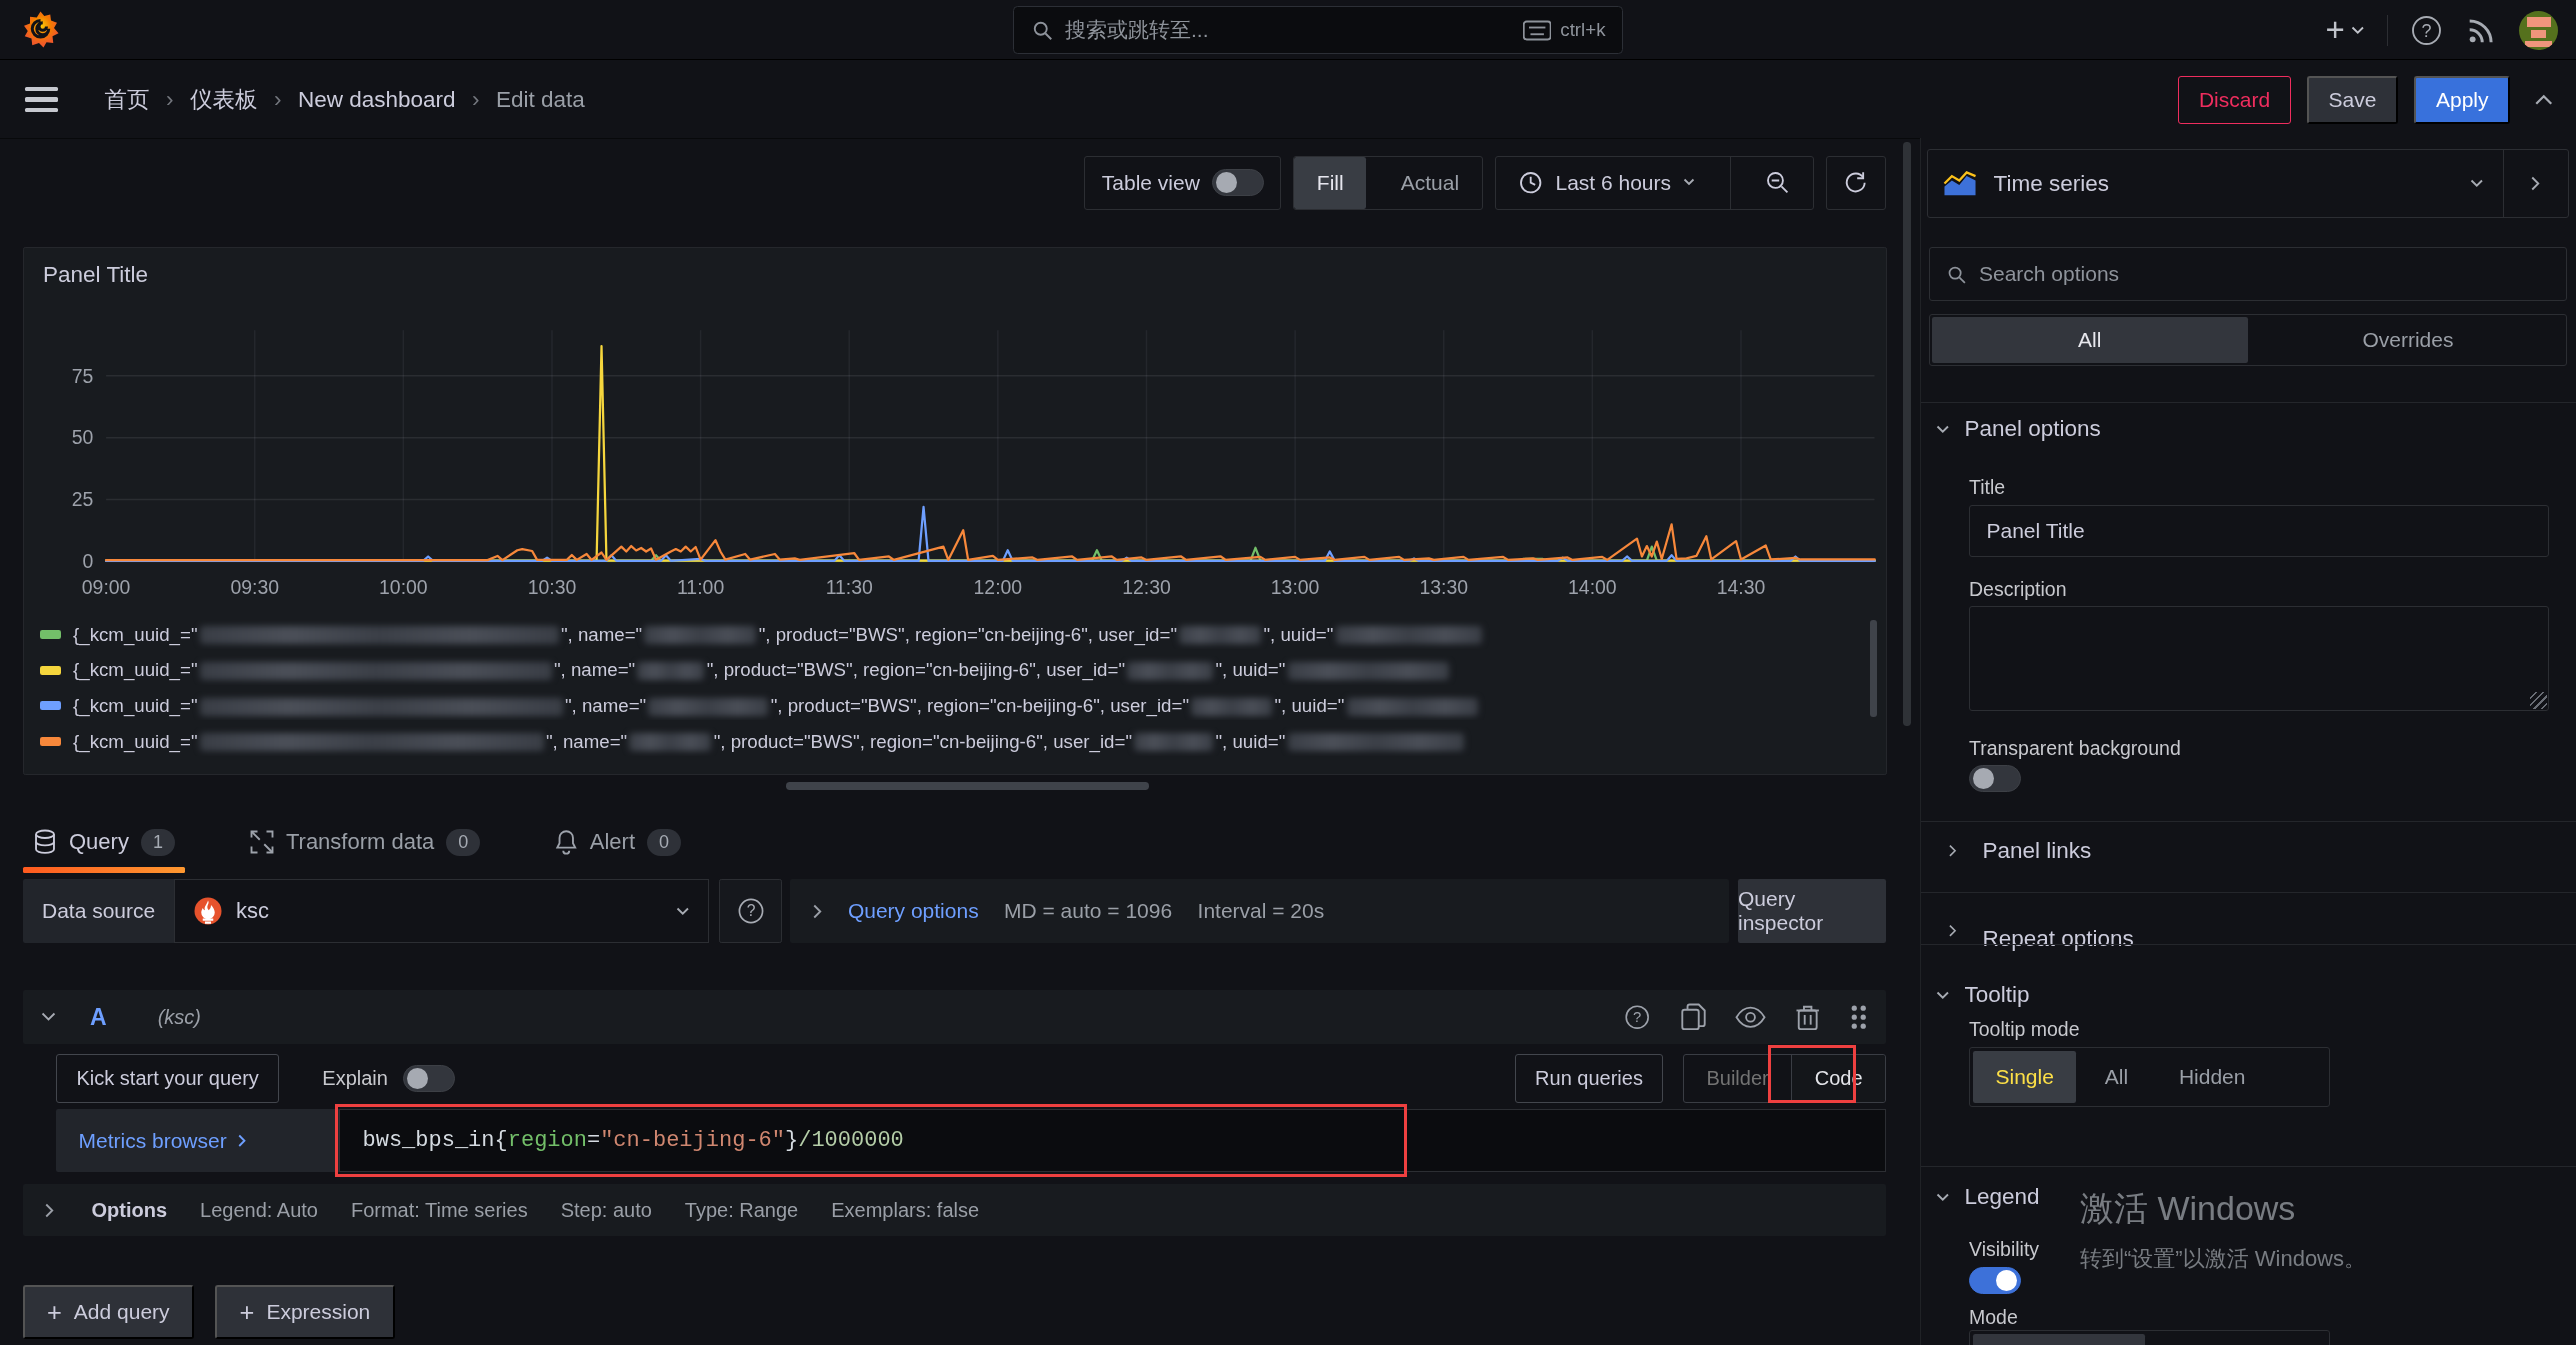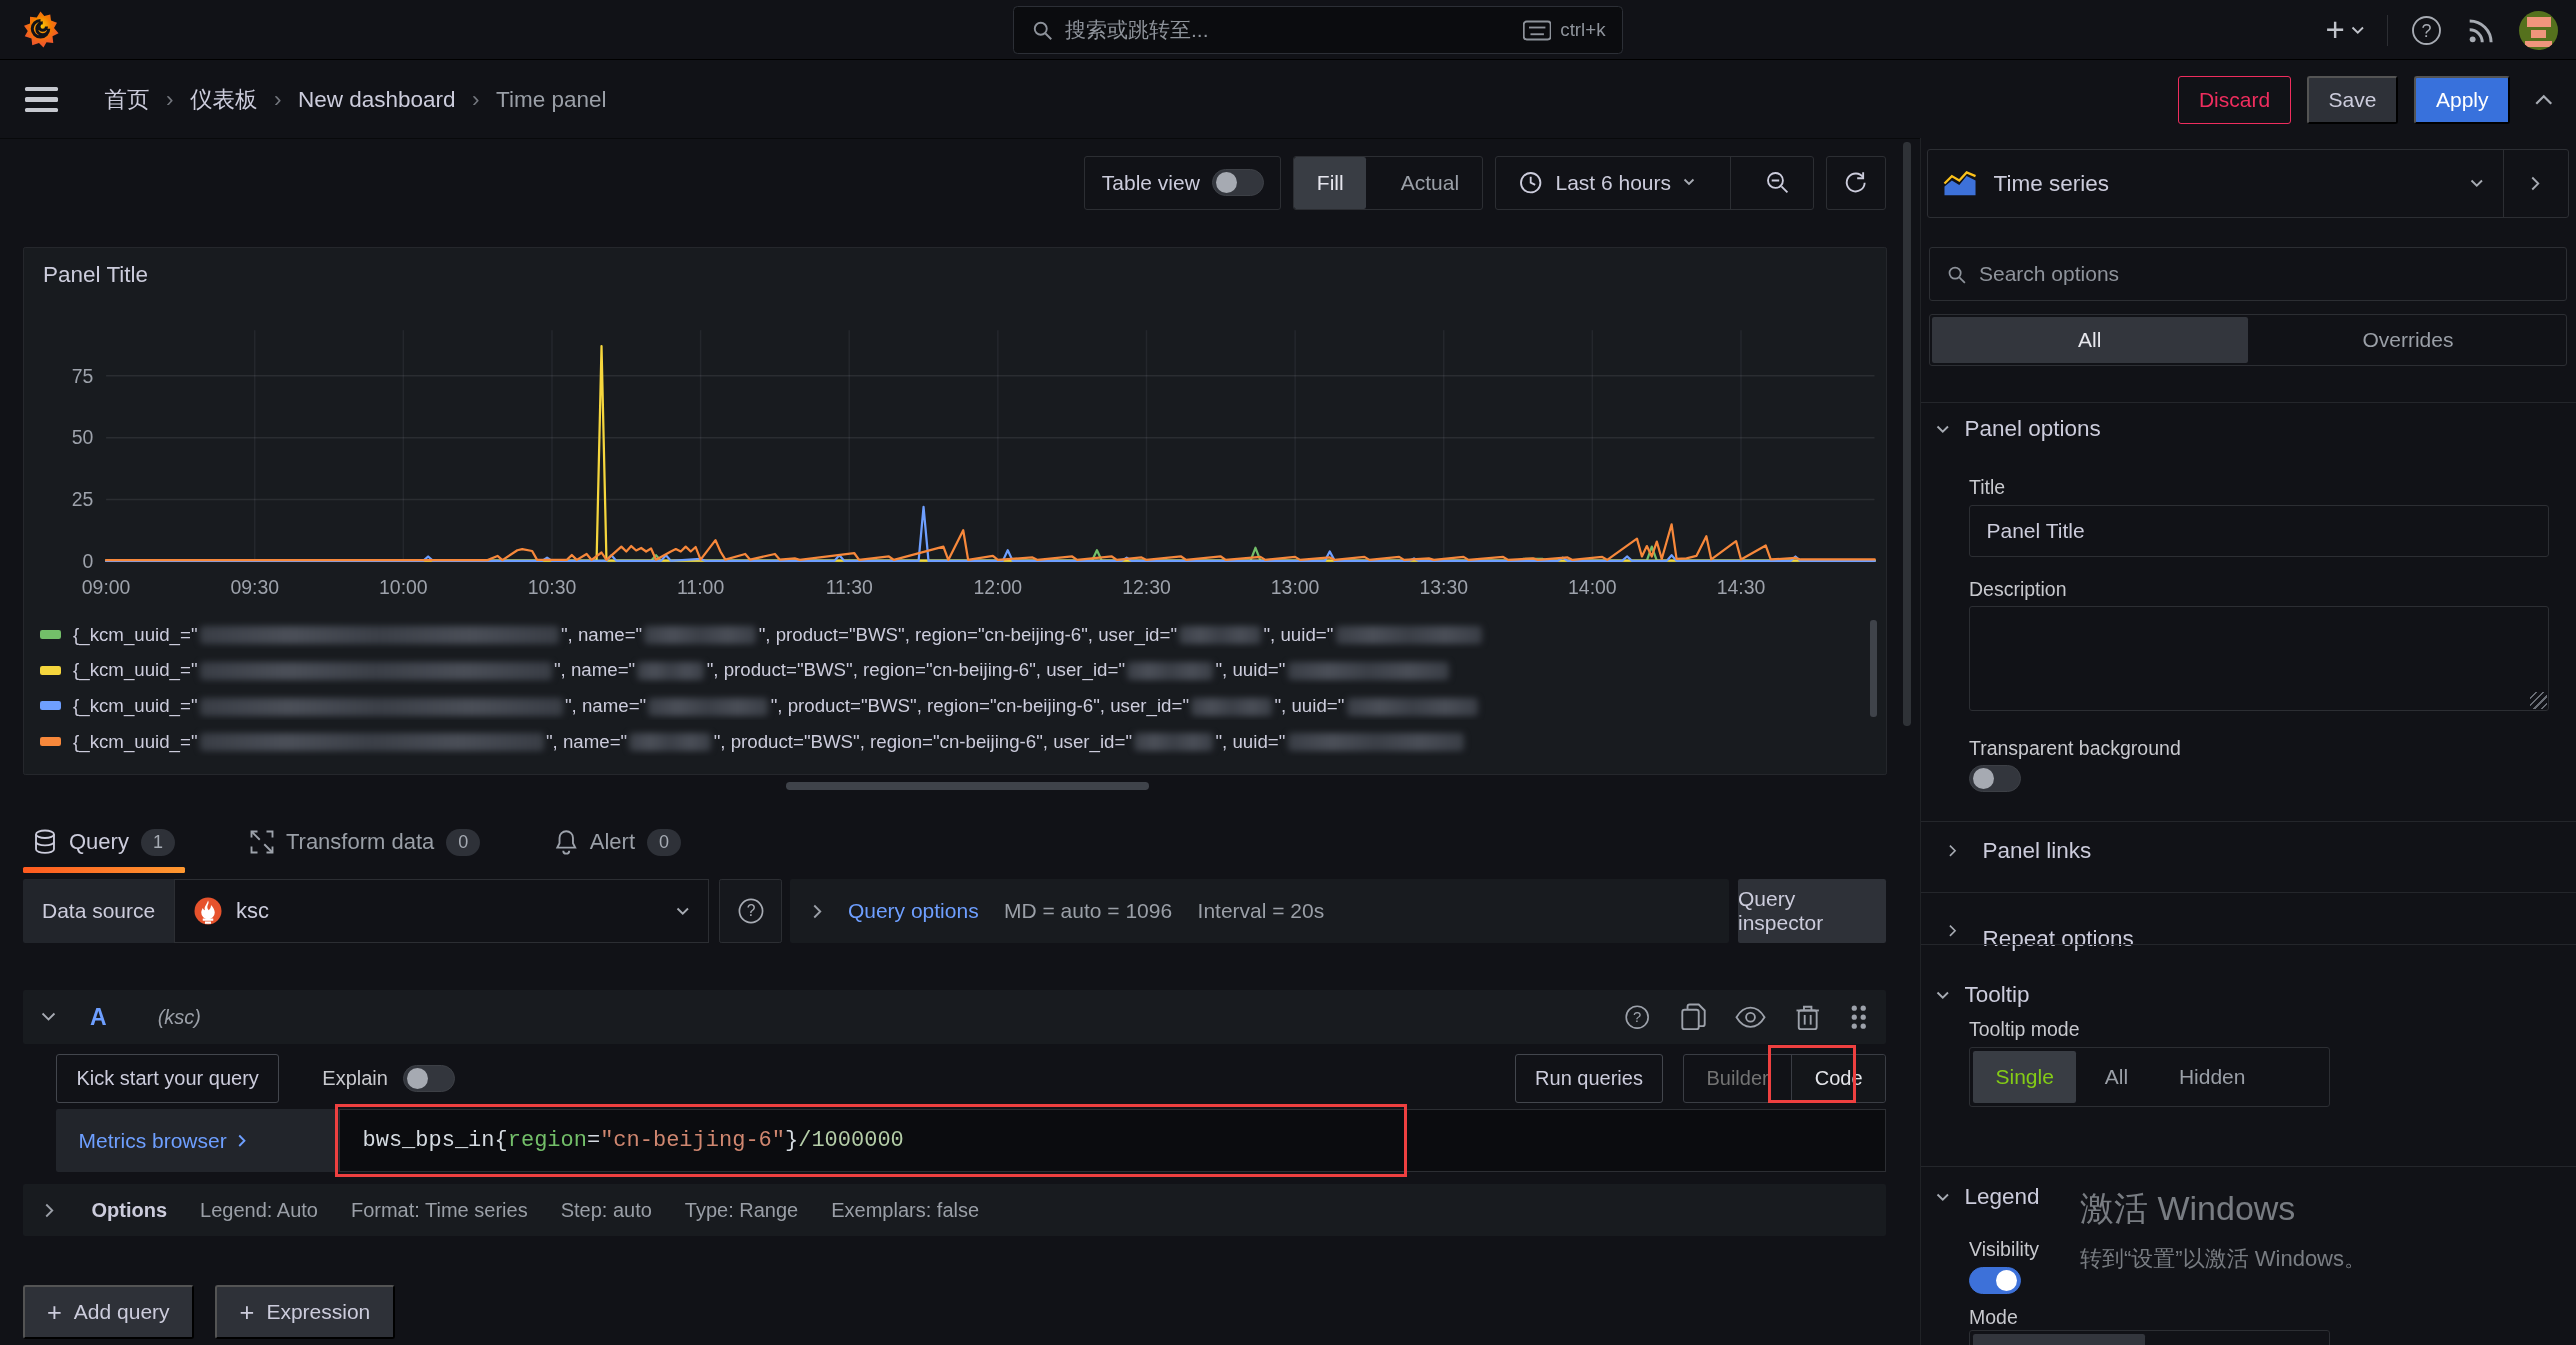--- a/index.html
+++ b/index.html
@@ -159,21 +159,21 @@
   .sec-head .chev { color:#a7abb3; display:flex; }
   .flabel { position:absolute; font-size:19.5px; color:#c8c9ce; }
   .finput { position:absolute; height:52px; background:#111217; border:0.7px solid #2c2e33; border-radius:3px;
             color:#ccccdc; font-size:21px; padding:0 16.5px; font-family:inherit; }
   .ftextarea { position:absolute; height:105px; background:#111217; border:0.7px solid #2c2e33; border-radius:3px; resize:none; }
   .grip-corner { position:absolute; width:16.5px; height:16.5px;
             background:repeating-linear-gradient(135deg,transparent,transparent 3.7px,#6a6e76 3.7px,#6a6e76 5.2px); }
   .tt-seg { position:absolute; left:48px; width:361px; height:60px; border:0.7px solid #2c2e33; border-radius:3px;
             display:flex; align-items:center; background:#111217; }
   .tt-opt { padding:0 25.4px; height:100%; display:flex; align-items:center; font-size:21px; color:#9a9fa7; cursor:pointer; }
-  .tt-opt.active { background:#393d44; color:#84cc16; border-radius:2.2px; margin:3px; padding:0 22.5px; height:calc(100% - 6px); }
+  .tt-opt.active { background:#393d44; color:#fde047; border-radius:2.2px; margin:3px; padding:0 22.5px; height:calc(100% - 6px); }
   .watermark { position:absolute; left:159px; top:1048px; color:#9ba0a6; opacity:.75; pointer-events:none; }
   .watermark .w1 { font-size:34px; }
   .watermark .w2 { font-size:22px; margin-top:12px; }
   .mode-partial { position:absolute; left:48px; top:1192px; width:361px; height:15px; overflow:hidden; }
   .mode-partial .inner { width:361px; height:52px; border:0.7px solid #2c2e33; border-radius:3px; background:#111217; }
   .mode-partial .selseg { width:172px; height:45px; margin:3px; background:#33363d; border-radius:2.2px; }
 
   svg { display:block; }
 </style>
 </head>
@@ -241,21 +241,21 @@
         <i></i>
         <i></i>
       </div>
     <nav class="breadcrumb">
       <span class="crumb">首页</span>
       <span class="crumb-sep">›</span>
       <span class="crumb">仪表板</span>
       <span class="crumb-sep">›</span>
       <span class="crumb">New dashboard</span>
       <span class="crumb-sep">›</span>
-      <span class="crumb last">Time panel</span>
+      <span class="crumb last">Edit data</span>
     </nav>
     <div class="nav-actions">
       <button class="btn btn-danger">Discard</button>
       <button class="btn btn-secondary">Save</button>
       <button class="btn btn-primary">Apply</button>
       <span class="chev-up">
         <svg width="19.5" height="12" viewBox="0 0 26 16">
             <polyline points="3,13 13,3 23,13" fill="none" stroke="#a7abb3" stroke-width="3"></polyline>
           </svg>
       </span>

